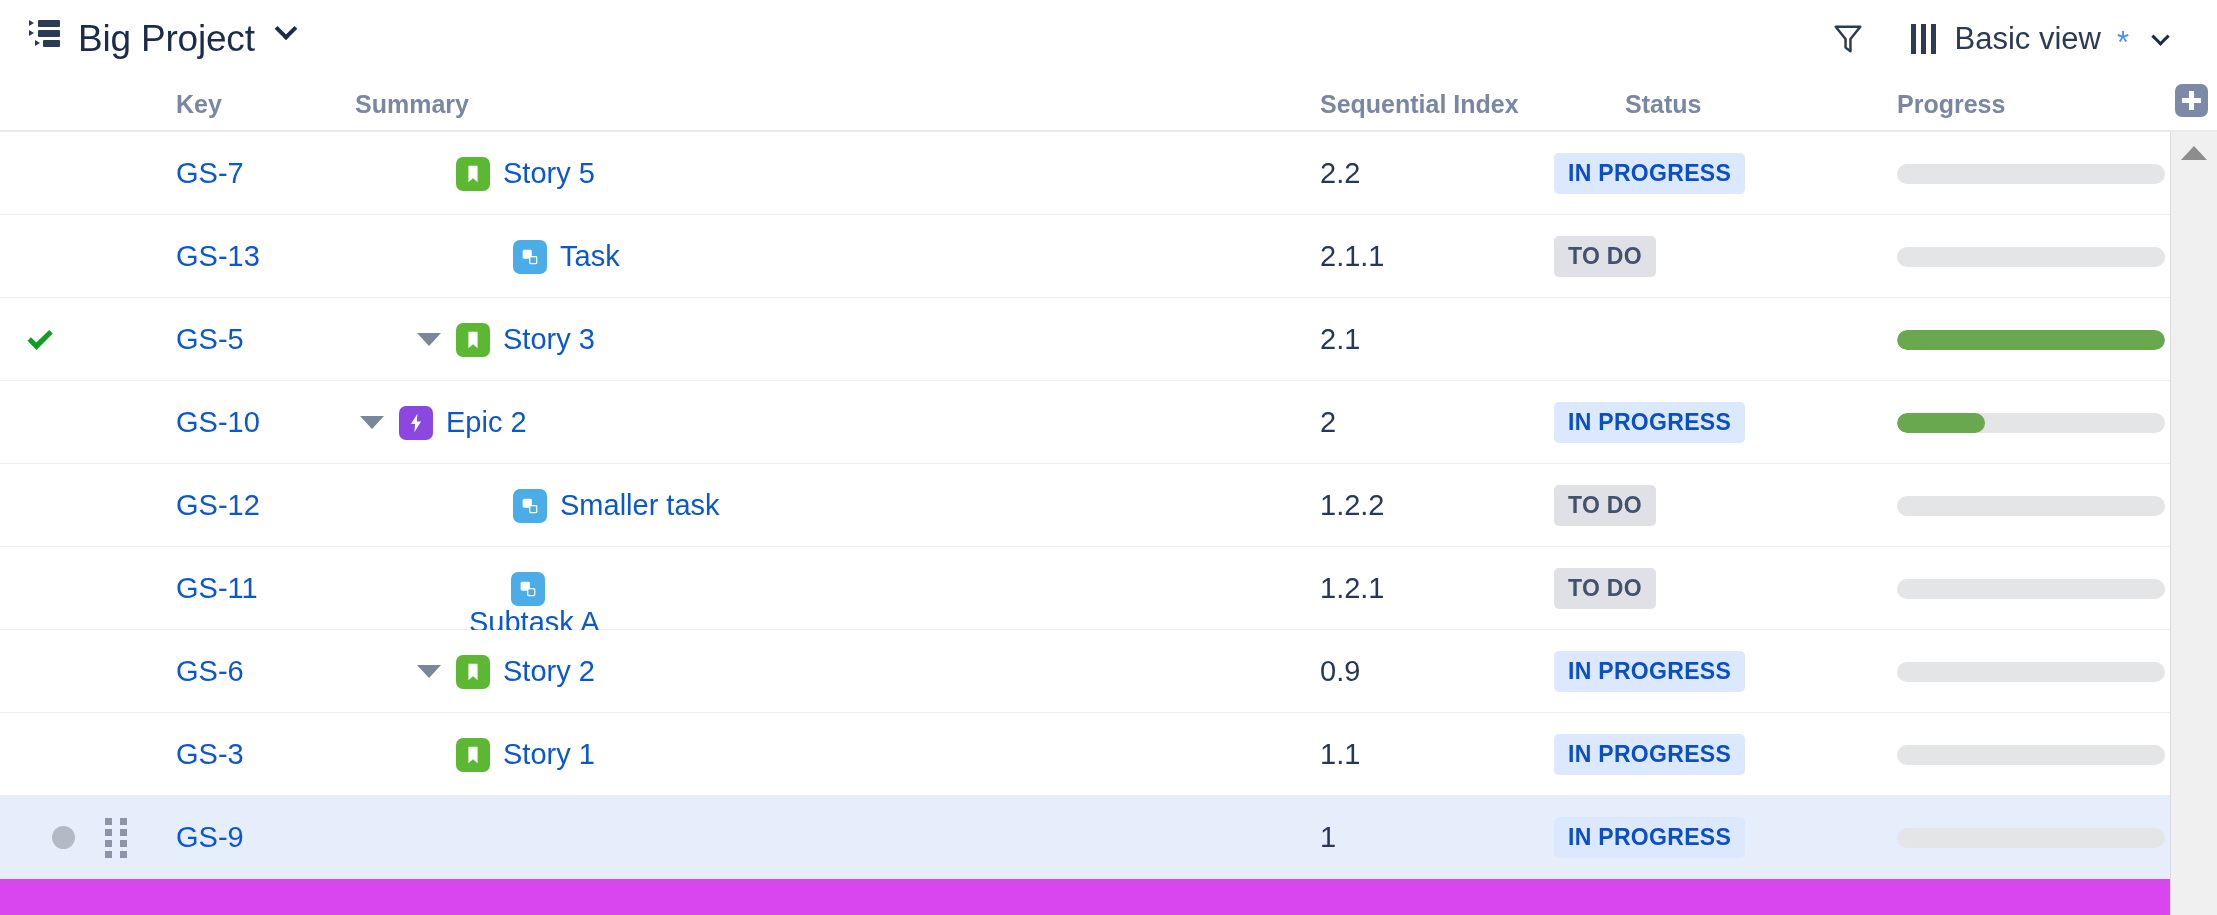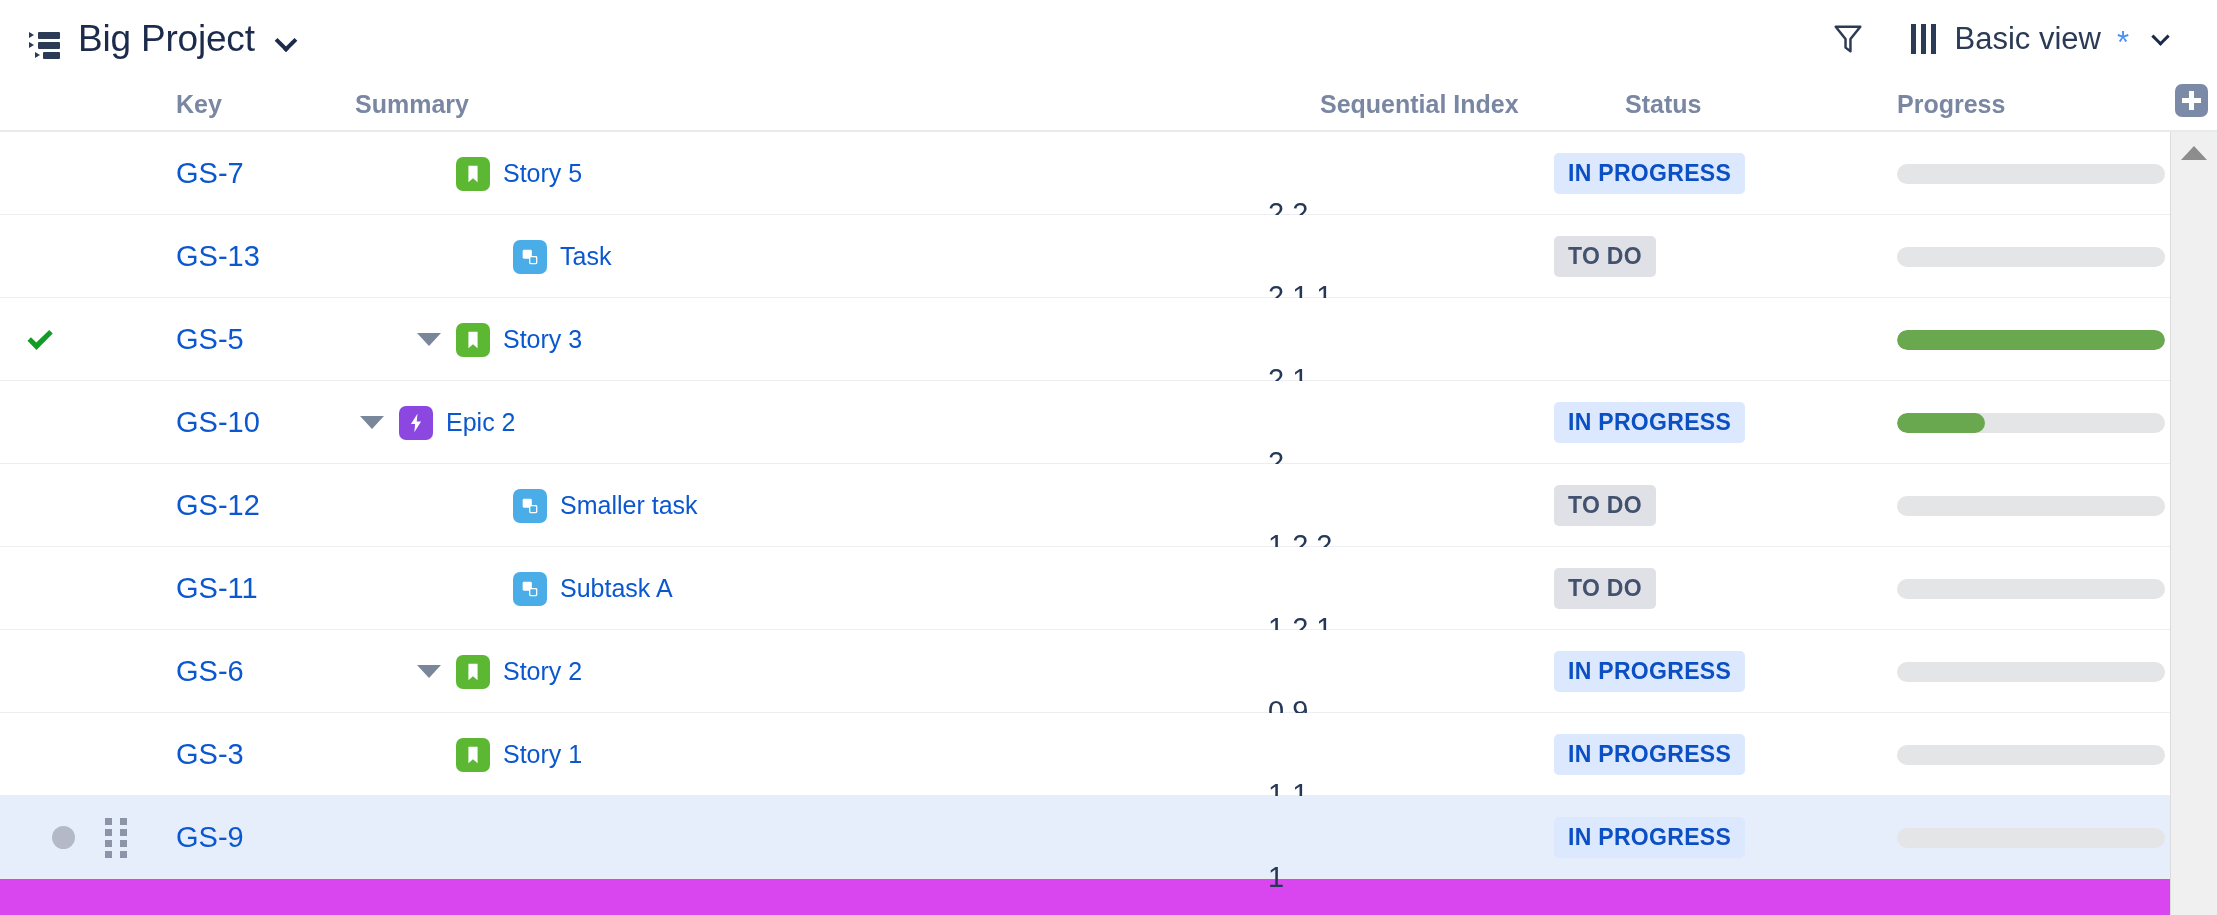--- a/index.html
+++ b/index.html
@@ -16,21 +16,21 @@
   .topbar {
     height: 78px;
     display: flex;
     align-items: center;
     padding: 0 34px 0 28px;
     background: #ffffff;
   }
 
   .title-group {
     display: flex;
-    align-items: flex-end;
+    align-items: flex-start;
     gap: 16px;
   }
 
   .structure-icon {
     width: 34px;
     height: 30px;
     position: relative;
     flex: 0 0 auto;
   }
   .structure-icon .bar {
@@ -175,21 +175,21 @@
   }
   .row.selected { background: #e7eefb; }
 
   .cell { position: absolute; top: 0; height: 83px; display: flex; align-items: center; }
 
   .c-flag   { left: 12px;  width: 56px; justify-content: center; }
   .c-dot    { left: 40px;  width: 46px; justify-content: center; }
   .c-drag   { left: 96px;  width: 42px; justify-content: center; }
   .c-key    { left: 176px; width: 190px; }
   .c-sum    { left: 355px; width: 960px; }
-  .c-seq    { left: 1268px; width: 300px; margin-top: 40px; }
+  .c-seq    { left: 1320px; width: 300px; }
   .c-stat   { left: 1554px; width: 265px; }
   .c-prog   { left: 1897px; width: 272px; }
 
   .check-mark { width: 34px; height: 34px; display:block; }
 
   .status-dot {
     width: 23px; height: 23px;
     border-radius: 50%;
     background: #b3bac5;
   }
@@ -243,21 +243,21 @@
     border-radius: 7px;
     flex: 0 0 auto;
     display: flex; align-items: center; justify-content: center;
     margin-right: 13px;
   }
   .type-epic    { background: #8b47e0; }
   .type-story   { background: #5cb832; }
   .type-subtask { background: #4bade8; }
 
   .sum-link {
-    font-size: 25px;
+    font-size: 29px;
     color: #0b57d0;
     text-decoration: none;
     cursor: pointer;
   }
 
   
   .pbar {
     width: 268px;
     height: 20px;
     border-radius: 10px;
@@ -512,21 +512,21 @@
       </div>
     </div>
     <div class="row">
       <div class="cell c-flag"></div>
       <div class="cell c-dot"></div>
       <div class="cell c-drag"></div>
       <div class="cell c-key">
         <a class="key-link">GS-11</a>
       </div>
       <div class="cell c-sum">
-        <div class="sum-inner" style="padding-left: 114px;">
+        <div class="sum-inner" style="padding-left: 114px; flex-direction: column;">
           <span class="twisty empty">
             <i></i>
           </span>
           <span class="type-icon type-subtask">
             <svg viewBox="0 0 24 24" width="22" height="22">
               <rect x="4" y="4" width="10" height="10" rx="1.6" fill="#ffffff"></rect>
               <rect x="11" y="11" width="9" height="9" rx="1.6" fill="#ffffff"></rect>
               <rect x="12.4" y="12.4" width="6.2" height="6.2" rx="1" fill="#4bade8"></rect>
             </svg>
           </span>

